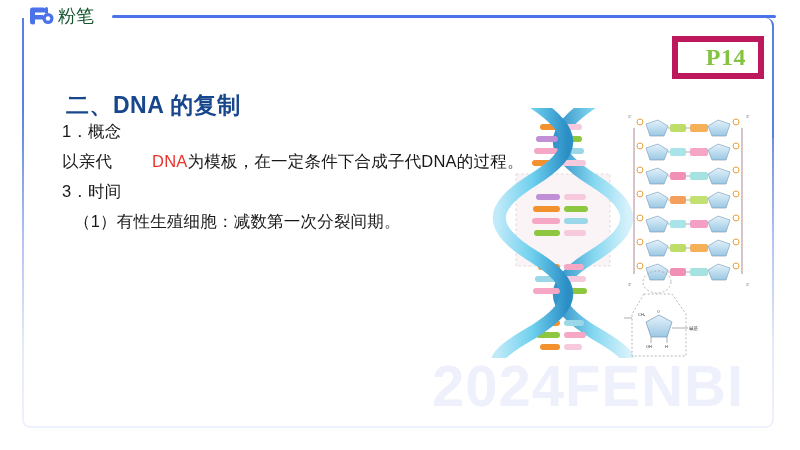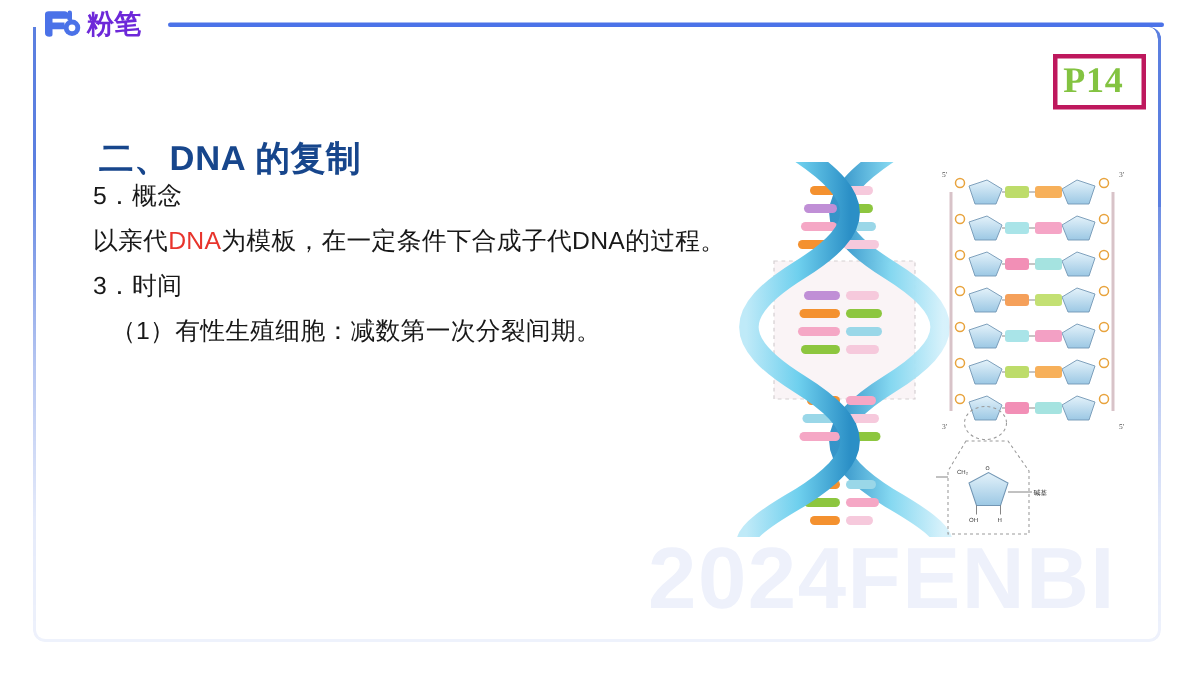--- a/index.html
+++ b/index.html
@@ -42,37 +42,37 @@
   
   .logo{
     position:absolute;left:28px;top:6px;
     display:flex;align-items:center;gap:4px;
     z-index:6;
   }
   .logo-mark{
     width:26px;height:20px;display:block;
   }
   .logo-text{
-    font-size:18px;font-weight:700;color:#6d28d9;
+    font-size:18px;font-weight:400;color:#14532d;
     letter-spacing:0px;line-height:20px;
     font-family:"Liberation Sans","DejaVu Sans",sans-serif;
   }
   .header-rule{
     position:absolute;left:112px;top:15px;width:664px;height:3px;
     background:#4b72e8;
     border-radius:2px;
     z-index:5;
   }
 
   
   .page-badge{
     position:absolute;right:36px;top:36px;
-    border:3px solid #be185d;
+    border:6px solid #be185d;
     background:#ffffff;
-    padding:2px 12px 3px 4px;
+    padding:2px 12px 3px 28px;
     z-index:7;
   }
   .page-badge span{
     font-family:"Liberation Serif","DejaVu Serif",serif;
     font-weight:700;font-size:24px;line-height:26px;
     color:#83c341;
     letter-spacing:.5px;
     display:block;
   }
 
@@ -93,21 +93,21 @@
     color:#181818;
     z-index:4;
   }
   .line{
     font-size:16.5px;
     line-height:30px;
     white-space:nowrap;
     letter-spacing:.2px;
   }
   .line.indent{ padding-left:12px; }
-  .red{ color:#e8342c; }
+  .red{ color:#e8342c;margin-left:40px; }
 
   
   .watermark{
     position:absolute;left:432px;top:352px;
     font-size:58px;font-weight:700;
     color:#eef1fb;
     letter-spacing:1px;
     white-space:nowrap;
     z-index:1;
     user-select:none;
@@ -142,21 +142,21 @@
 
   <div class="page-badge">
     <span>P14</span>
   </div>
 
   <div class="title">二、DNA 的复制</div>
 
   <div class="watermark">2024FENBI</div>
 
   <div class="body-text">
-    <div class="line">5．概念</div>
+    <div class="line">1．概念</div>
     <div class="line"><span>以亲代</span><span class="red">DNA</span><span>为模板，在一定条件下合成子代DNA的过程。</span></div>
     <div class="line">3．时间</div>
     <div class="line indent">（1）有性生殖细胞：减数第一次分裂间期。</div>
   </div>
 
   <div class="figure">
 
     <div class="helix-wrap">
       <svg viewBox="0 0 150 250" width="150" height="250">
         <defs>

